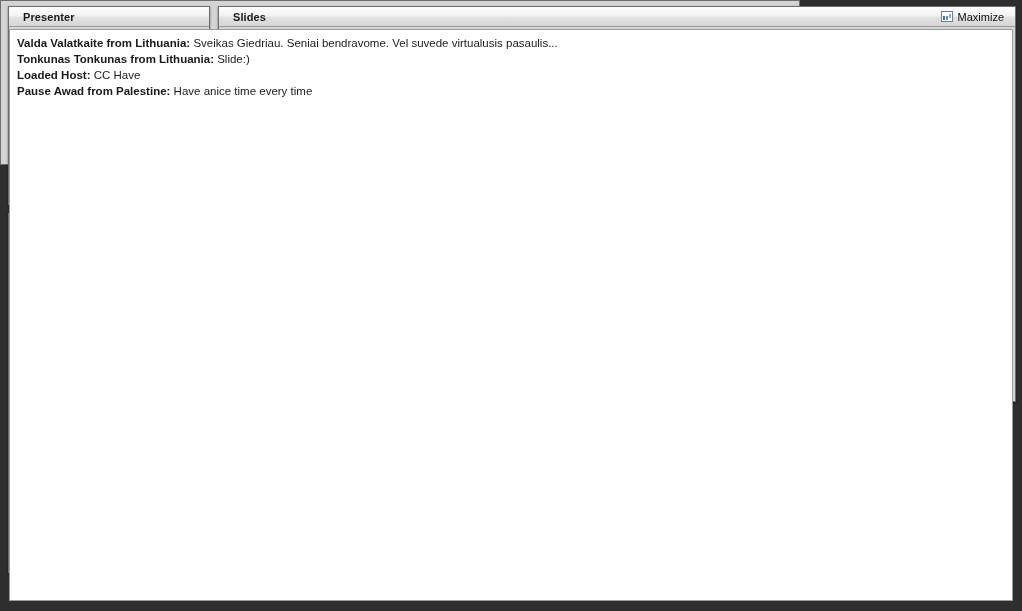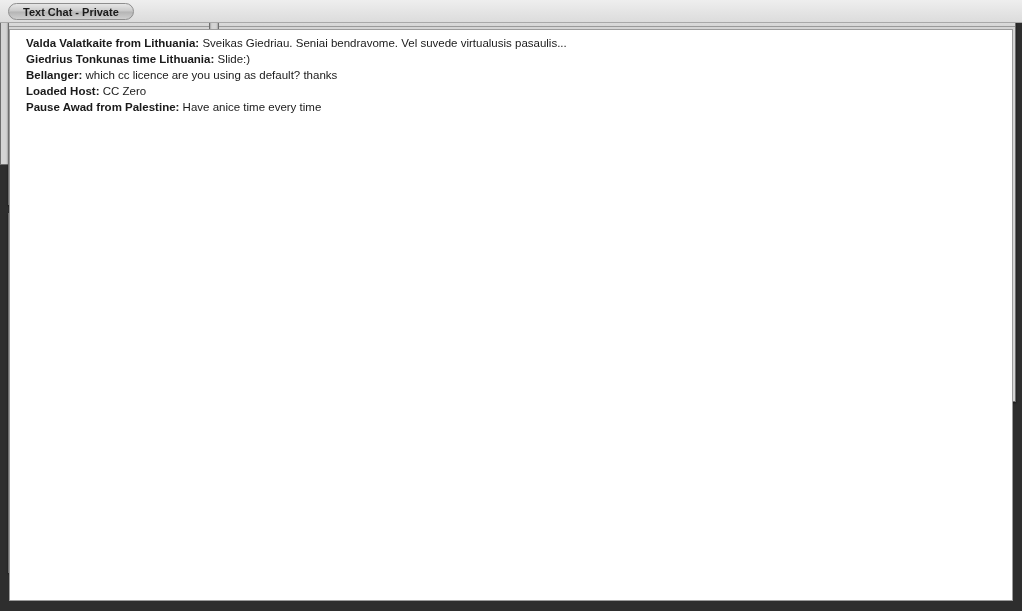--- a/index.html
+++ b/index.html
@@ -477,21 +477,21 @@
     box-sizing: border-box;
     font-size: 11px; font-weight: bold; color: #1b1b1b;
     cursor: pointer;
   }
   .chat-log {
     position: absolute;
     left: 9px; right: 9px; top: 29px; bottom: 10px;
     background: #ffffff;
     border: 1px solid #9c9c9c;
     box-sizing: border-box;
-    padding: 5px 16px;
+    padding: 5px 7px;
     overflow: hidden;
   }
   .chat-line {
     font-size: 11.5px;
     color: #1a1a1a;
     line-height: 16px;
     white-space: nowrap;
     overflow: hidden;
   }
   .chat-line .who { font-weight: bold; }
@@ -758,26 +758,22 @@
               <span>Lars Ho</span>
             </div>
           </div>
 
         </div>
       </div>
     </div>
   </div>
 
   <div id="chat-panel">
-    <div class="chat-tabbar">
-      <div class="chat-tab">Text Chat - Private</div>
-    </div>
     <div class="chat-log" id="chat-log">
         <div class="chat-line"><span class="who">Valda Valatkaite from Lithuania:</span><span> Sveikas Giedriau. Seniai bendravome. Vel suvede virtualusis pasaulis...</span></div>
-        <div class="chat-line"><span class="who">Giedrius Tonkunas time Lithuania:</span><span> Slide:)</span></div>
-        <div class="chat-line"><span class="who">Bellanger:</span><span> which cc licence are you using as default? thanks</span></div>
-        <div class="chat-line"><span class="who">Loaded Host:</span><span> CC Zero</span></div>
+        <div class="chat-line"><span class="who">Tonkunas Tonkunas from Lithuania:</span><span> Slide:)</span></div>
+        <div class="chat-line"><span class="who">Loaded Host:</span><span> CC Have</span></div>
         <div class="chat-line"><span class="who">Pause Awad from Palestine:</span><span> Have anice time every time</span></div>
       </div>
   </div>
 
 
 </div>
 
 </body></html>

